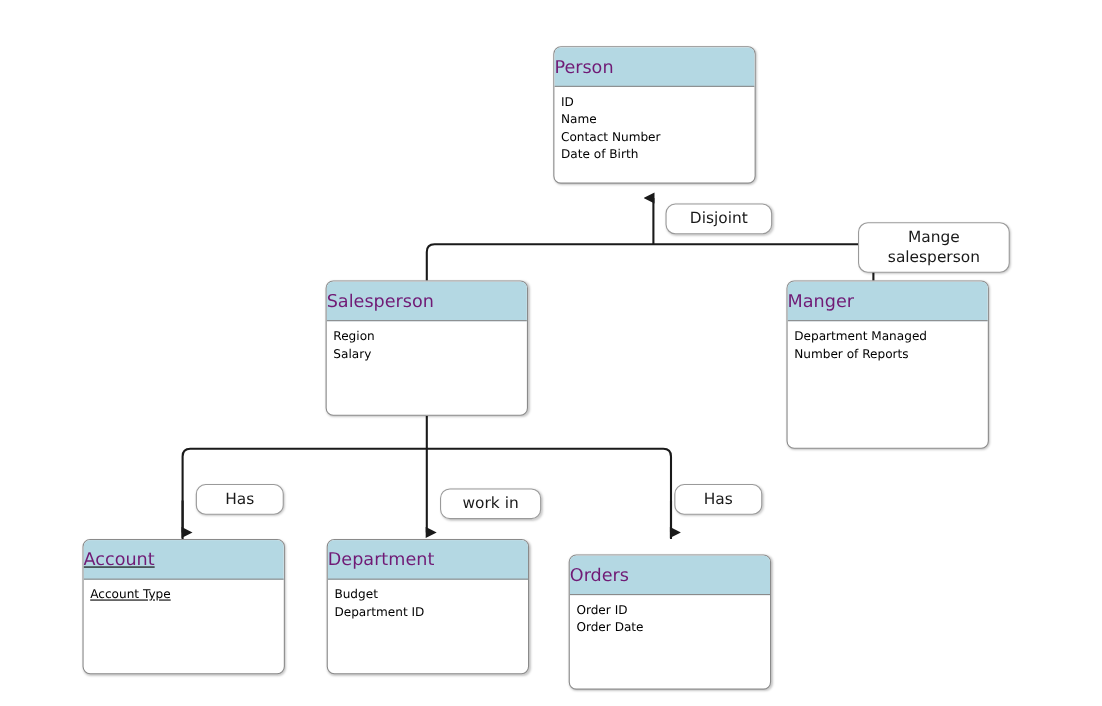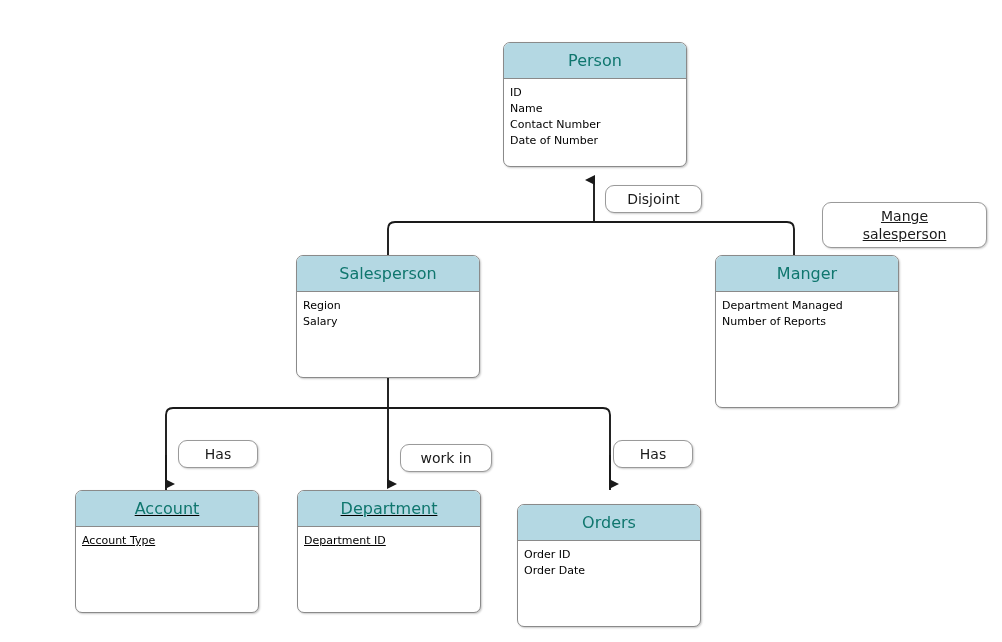--- a/index.html
+++ b/index.html
@@ -36,23 +36,23 @@
     border-radius: 7px;
     box-shadow: 1px 1px 2px rgba(0,0,0,0.22);
     overflow: hidden;
   }
   .entity-header {
     box-sizing: border-box;
     height: 36px;
     line-height: 35px;
     background: #b4d8e3;
     border-bottom: 1px solid #8a8a8a;
-    text-align: center;
+    text-align: left;
     font-size: 16px;
-    color: #0f766e;
+    color: #701a75;
     white-space: nowrap;
   }
   .entity-body {
     box-sizing: border-box;
     padding: 6px 0 0 6px;
   }
   .attr {
     font-size: 11px;
     line-height: 16px;
     color: #000000;
@@ -106,21 +106,21 @@
       <path d="M610,455 L610,484" marker-end="url(#tri-down)"></path>
     </g>
   </svg>
 
   <div class="entity" style="left:503px; top:42px; width:184px; height:125px;">
     <div class="entity-header">Person</div>
     <div class="entity-body">
       <div class="attr">ID</div>
       <div class="attr">Name</div>
       <div class="attr">Contact Number</div>
-      <div class="attr">Date of Number</div>
+      <div class="attr">Date of Birth</div>
     </div>
   </div>
 
   <div class="entity" style="left:296px; top:255px; width:184px; height:123px;">
     <div class="entity-header">Salesperson</div>
     <div class="entity-body">
       <div class="attr">Region</div>
       <div class="attr">Salary</div>
     </div>
   </div>
@@ -133,38 +133,39 @@
     </div>
   </div>
 
   <div class="entity" style="left:75px; top:490px; width:184px; height:123px;text-decoration:underline;">
     <div class="entity-header">Account</div>
     <div class="entity-body">
       <div class="attr">Account Type</div>
     </div>
   </div>
 
-  <div class="entity" style="left:297px; top:490px; width:184px; height:123px;text-decoration:underline;">
+  <div class="entity" style="left:297px; top:490px; width:184px; height:123px;">
     <div class="entity-header">Department</div>
     <div class="entity-body">
+      <div class="attr">Budget</div>
       <div class="attr">Department ID</div>
     </div>
   </div>
 
   <div class="entity" style="left:517px; top:490px; width:184px; height:123px;margin-top:14px;">
     <div class="entity-header">Orders</div>
     <div class="entity-body">
       <div class="attr">Order ID</div>
       <div class="attr">Order Date</div>
     </div>
   </div>
 
   <div class="note" style="left:605px; top:185px; width:97px; height:28px;">Disjoint</div>
 
-  <div class="note" style="left:822px; top:202px; width:165px; height:46px;text-decoration:underline;">Mange
+  <div class="note" style="left:780px; top:202px; width:138px; height:46px;">Mange
 salesperson</div>
 
   <div class="note" style="left:178px; top:440px; width:80px; height:28px;">Has</div>
 
   <div class="note" style="left:400px; top:444px; width:92px; height:28px;">work in</div>
 
   <div class="note" style="left:613px; top:440px; width:80px; height:28px;">Has</div>
 
 </div>
 

